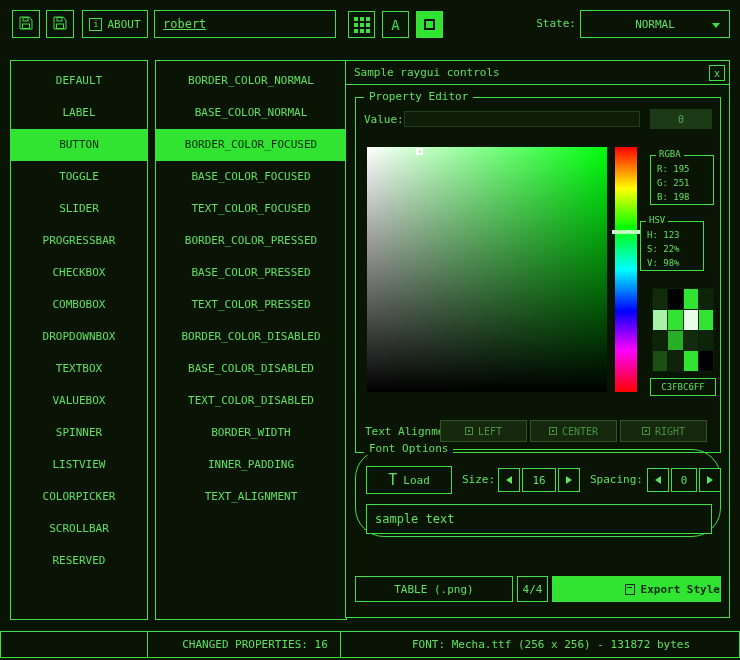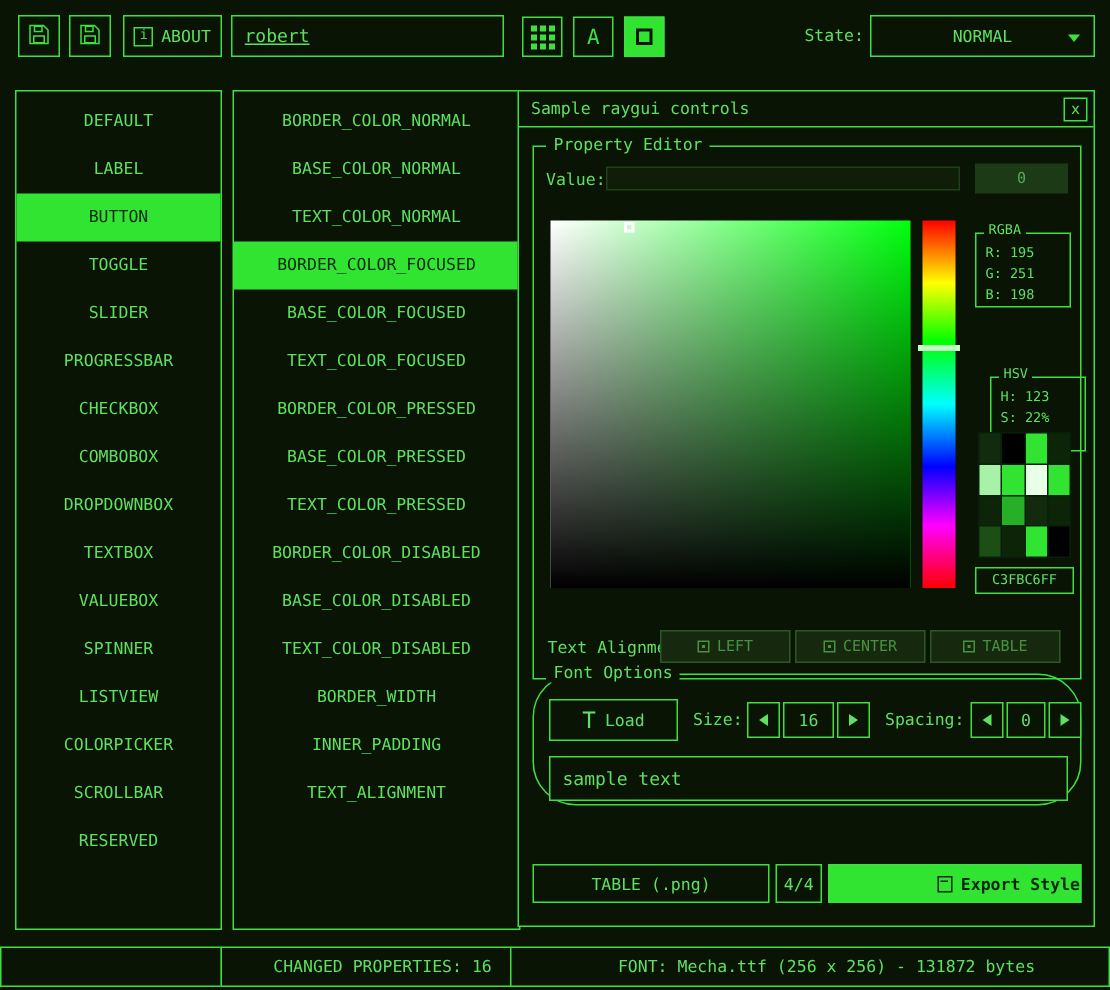--- a/index.html
+++ b/index.html
@@ -131,21 +131,20 @@
         <div class="list-item">COLORPICKER</div>
         <div class="list-item">SCROLLBAR</div>
         <div class="list-item">RESERVED</div>
       </div>
   </div>
 
   <div class="panel" style="left:155px;top:60px;width:192px;height:560px;">
     <div>
         <div class="list-item">BORDER_COLOR_NORMAL</div>
         <div class="list-item">BASE_COLOR_NORMAL</div>
-        <div class="list-item">TEXT_COLOR_NORMAL</div>
         <div class="list-item selected">BORDER_COLOR_FOCUSED</div>
         <div class="list-item">BASE_COLOR_FOCUSED</div>
         <div class="list-item">TEXT_COLOR_FOCUSED</div>
         <div class="list-item">BORDER_COLOR_PRESSED</div>
         <div class="list-item">BASE_COLOR_PRESSED</div>
         <div class="list-item">TEXT_COLOR_PRESSED</div>
         <div class="list-item">BORDER_COLOR_DISABLED</div>
         <div class="list-item">BASE_COLOR_DISABLED</div>
         <div class="list-item">TEXT_COLOR_DISABLED</div>
         <div class="list-item">BORDER_WIDTH</div>
@@ -180,21 +179,21 @@
 
       <div class="groupbox" style="left:294px;top:57px;width:64px;height:50px;">
         <span class="gb-label-sm">RGBA</span>
         <div class="mini-lines">
           <div>R: 195</div>
           <div>G: 251</div>
           <div>B: 198</div>
         </div>
       </div>
 
-      <div class="groupbox" style="left:304px;top:123px;width:64px;height:50px;margin-top:30px;">
+      <div class="groupbox" style="left:284px;top:123px;width:64px;height:50px;">
         <span class="gb-label-sm">HSV</span>
         <div class="mini-lines">
           <div>H: 123</div>
           <div>S: 22%</div>
           <div>V: 98%</div>
         </div>
       </div>
 
       <div class="palette" style="left:296px;top:190px;width:62px;height:84px;">
           <div class="pal-cell" style="background: rgb(18, 43, 13);"></div>
@@ -224,21 +223,21 @@
           <div class="align-btn">
             <span class="align-ico"></span>
             <span>LEFT</span>
           </div>
           <div class="align-btn">
             <span class="align-ico"></span>
             <span>CENTER</span>
           </div>
           <div class="align-btn">
             <span class="align-ico"></span>
-            <span>TABLE</span>
+            <span>RIGHT</span>
           </div>
         </div>
     </div>
 
     <div class="groupbox" style="left:9px;top:388px;width:366px;height:88px;border-radius:29px;">
       <span class="gb-label">Font Options</span>
 
       <div class="btn" style="left:10px;top:16px;width:86px;height:28px;gap:6px;">
         <span style="font-size:15px;">T</span>
         <span>Load</span>

